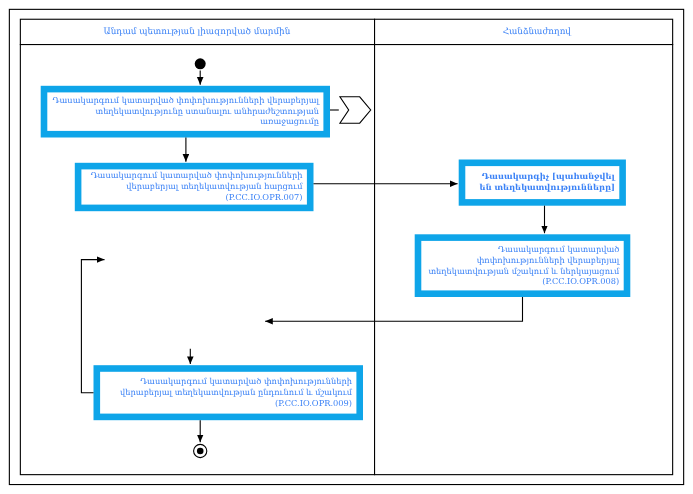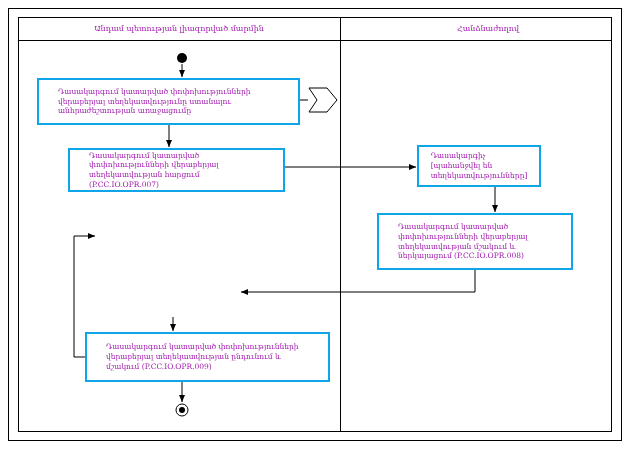--- a/index.html
+++ b/index.html
@@ -1,18 +1,18 @@
 <!DOCTYPE html>
 <html><head>
 <meta charset="utf-8">
 <style>
   html,body { margin:0; padding:0; background:#ffffff; }
   .canvas {
     position:relative; width:630px; height:449px; background:#ffffff;
-    font-family:"DejaVu Serif","DejaVu Sans",serif; color:#a21caf;
+    font-family:"DejaVu Serif","DejaVu Sans",serif; color:#3b82f6;
     overflow:hidden;
   }
   .outer-frame {
     position:absolute; left:8px; top:8px; width:614px; height:433px;
     border:1px solid #000; box-sizing:border-box;
   }
   .lane-frame {
     position:absolute; left:18px; top:17px; width:594px; height:415px;
     border:1px solid #000; box-sizing:border-box;
   }
@@ -22,23 +22,23 @@
   }
   .header-underline {
     position:absolute; left:18px; top:40px; width:594px; height:1px;
     background:#000;
   }
   .lane-hdr {
     position:absolute; top:17px; height:23px; line-height:23px;
     text-align:center; font-size:8px; white-space:nowrap; overflow:hidden;
   }
   .node {
-    position:absolute; background:#fff; border:2px solid #0ea5e9;
+    position:absolute; background:#fff; border:6px solid #0ea5e9;
     box-sizing:border-box; display:flex; align-items:center; justify-content:center;
-    text-align:left; font-size:7.5px; line-height:1.3; padding:2px 19px;
+    text-align:right; font-size:7.5px; line-height:1.3; padding:2px 4px;
   }
   .overlay {
     position:absolute; left:0; top:0; width:630px; height:449px;
     pointer-events:none;
   }
   .overlay line, .overlay polyline { stroke:#000; stroke-width:1; fill:none; }
 </style>
 </head>
 <body>
 
@@ -53,21 +53,21 @@
   <div class="lane-hdr" style="left:340px; width:296px;">Հանձնաժողով</div>
 
   <div class="node" style="left:37px; top:78px; width:263px; height:47px;">Դասակարգում կատարված փոփոխությունների վերաբերյալ տեղեկատվությունը ստանալու անհրաժեշտության առաջացումը</div>
 
   <div class="node" style="left:68px; top:148px; width:217px; height:44px;">Դասակարգում կատարված փոփոխությունների վերաբերյալ տեղեկատվության հարցում (P.CC.IO.OPR.007)</div>
 
 
 
   <div class="node" style="left:85px; top:332px; width:245px; height:50px;">Դասակարգում կատարված փոփոխությունների վերաբերյալ տեղեկատվության ընդունում և մշակում (P.CC.IO.OPR.009)</div>
 
-  <div class="node" style="left:417px; top:145px; width:124px; height:42px;">Դասակարգիչ [պահանջվել են տեղեկատվությունները]</div>
+  <div class="node" style="left:417px; top:145px; width:152px; height:42px;font-weight:bold;">Դասակարգիչ [պահանջվել են տեղեկատվությունները]</div>
 
   <div class="node" style="left:377px; top:213px; width:196px; height:57px;">Դասակարգում կատարված փոփոխությունների վերաբերյալ տեղեկատվության մշակում և ներկայացում (P.CC.IO.OPR.008)</div>
 
   <svg class="overlay" width="630" height="449" viewBox="0 0 630 449">
     <defs>
       <marker id="arrow" markerWidth="8" markerHeight="8" refX="7" refY="3" orient="auto" markerUnits="userSpaceOnUse">
         <path d="M0,0 L7,3 L0,6 z" fill="#000"></path>
       </marker>
     </defs>
 

